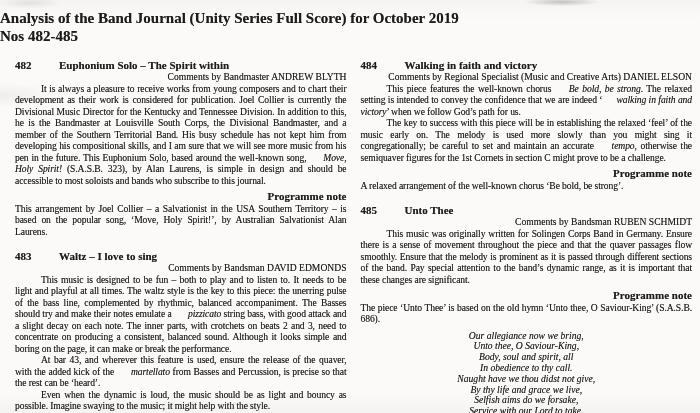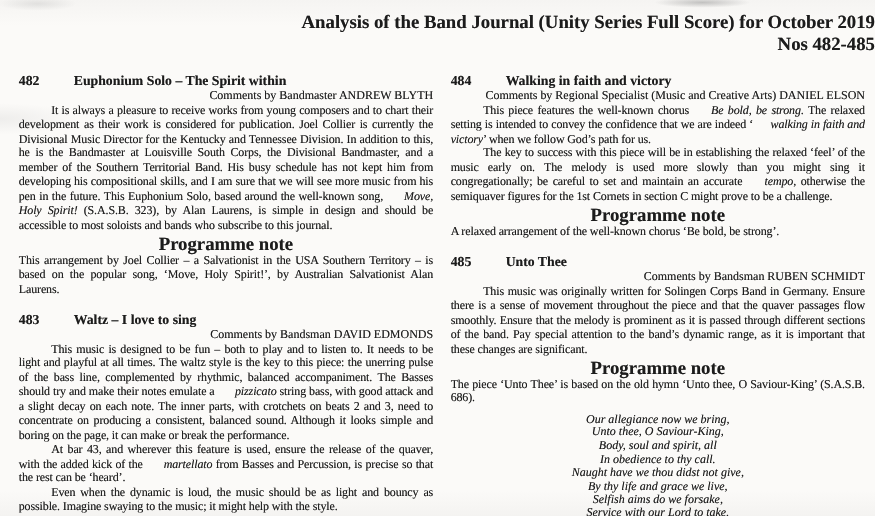--- a/index.html
+++ b/index.html
@@ -11,40 +11,40 @@
     overflow:hidden;
     color:#1c1c1c;
     background:
       radial-gradient(55px 6px at 562px 2px, rgba(110,110,110,.38), transparent 70%),
       radial-gradient(45px 8px at 30px 3px, rgba(150,150,150,.22), transparent 70%),
       radial-gradient(90px 18px at 0px 95px, rgba(165,165,165,.15), transparent 70%),
       linear-gradient(#f5f4f2, #fbfaf8 5%, #fbfaf8 95%, #f4f3f1);
     text-shadow:0 0 .45px rgba(45,45,45,.6);
   }
   .doc-title{
-    text-align:right;font-weight:bold;
+    text-align:left;font-weight:bold;
     font-size:15px;line-height:18px;
     padding-top:9px;
   }
   .columns{
     display:flex;gap:14px;
     padding:14px 8px 0 15px;
   }
   .col{flex:1;min-width:0;}
   .section{margin-bottom:13px;}
   .sec-head{font-weight:bold;font-size:11px;line-height:12px;white-space:nowrap;}
   .sec-num{display:inline-block;width:44px;}
   .comments{text-align:right;font-size:9.6px;line-height:11.6px;}
   p.body{
     margin:0;text-align:justify;text-indent:26px;
     font-size:9.6px;line-height:11.5px;letter-spacing:-0.1px;
   }
   .prog-label{
-    text-align:center;font-weight:bold;
-    font-size:15px;line-height:11.5px;margin-top:5px;
+    text-align:right;font-weight:bold;
+    font-size:11px;line-height:11.5px;margin-top:5px;
   }
   p.note{
     margin:0;text-align:justify;
     font-size:9.6px;line-height:11.5px;letter-spacing:-0.1px;
   }
   .verse{
     margin-top:6px;text-align:center;font-style:italic;
     font-size:9.6px;line-height:10.8px;
   }
   .it{font-style:italic;margin-left:14px;}

